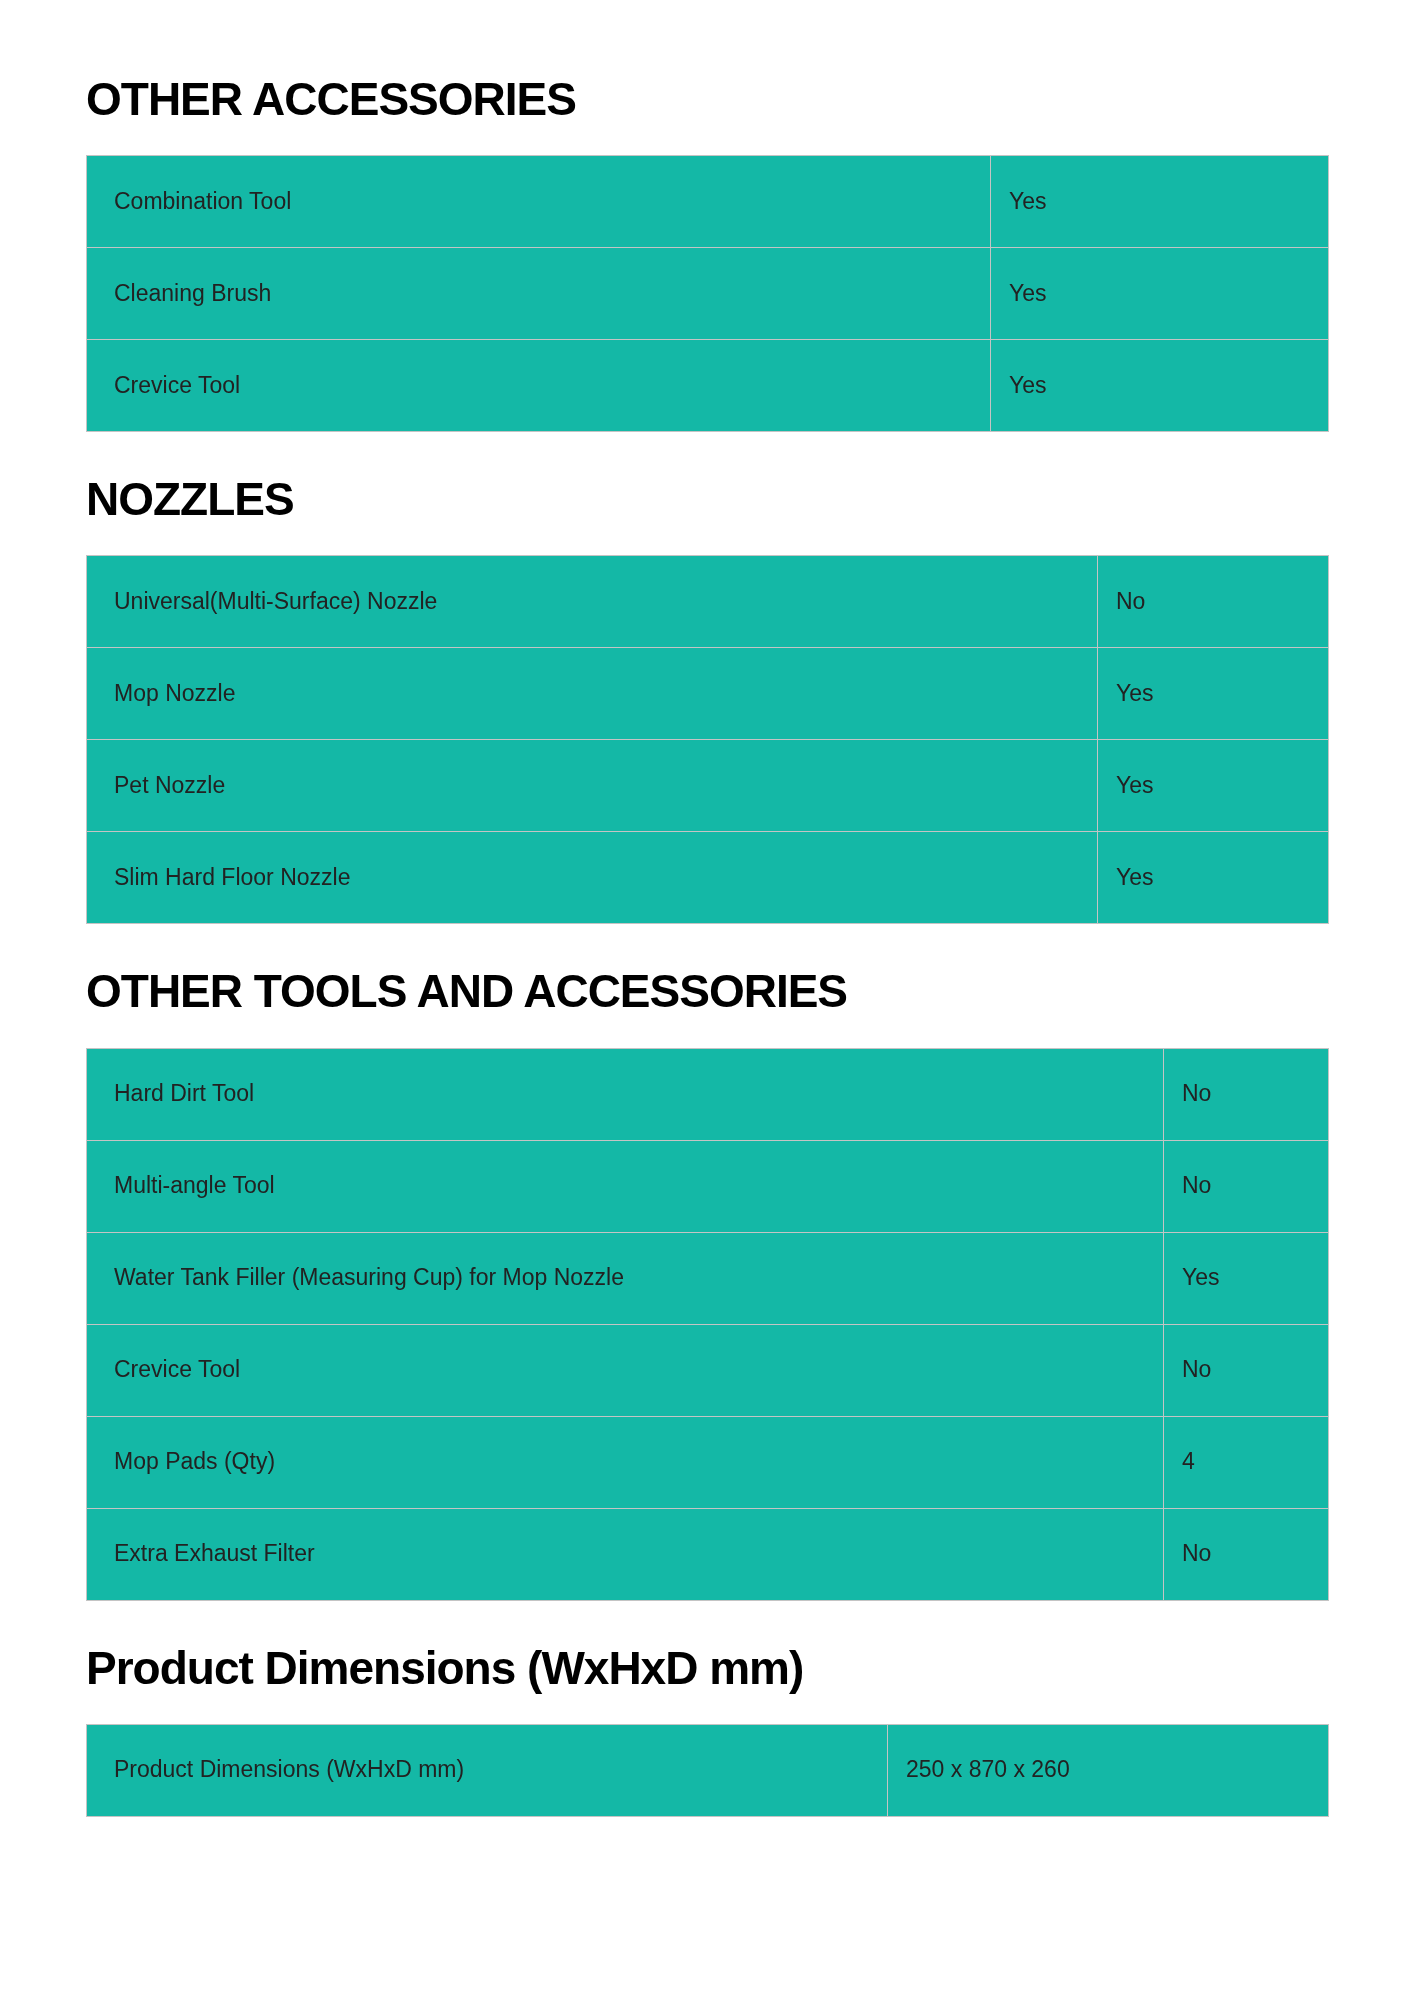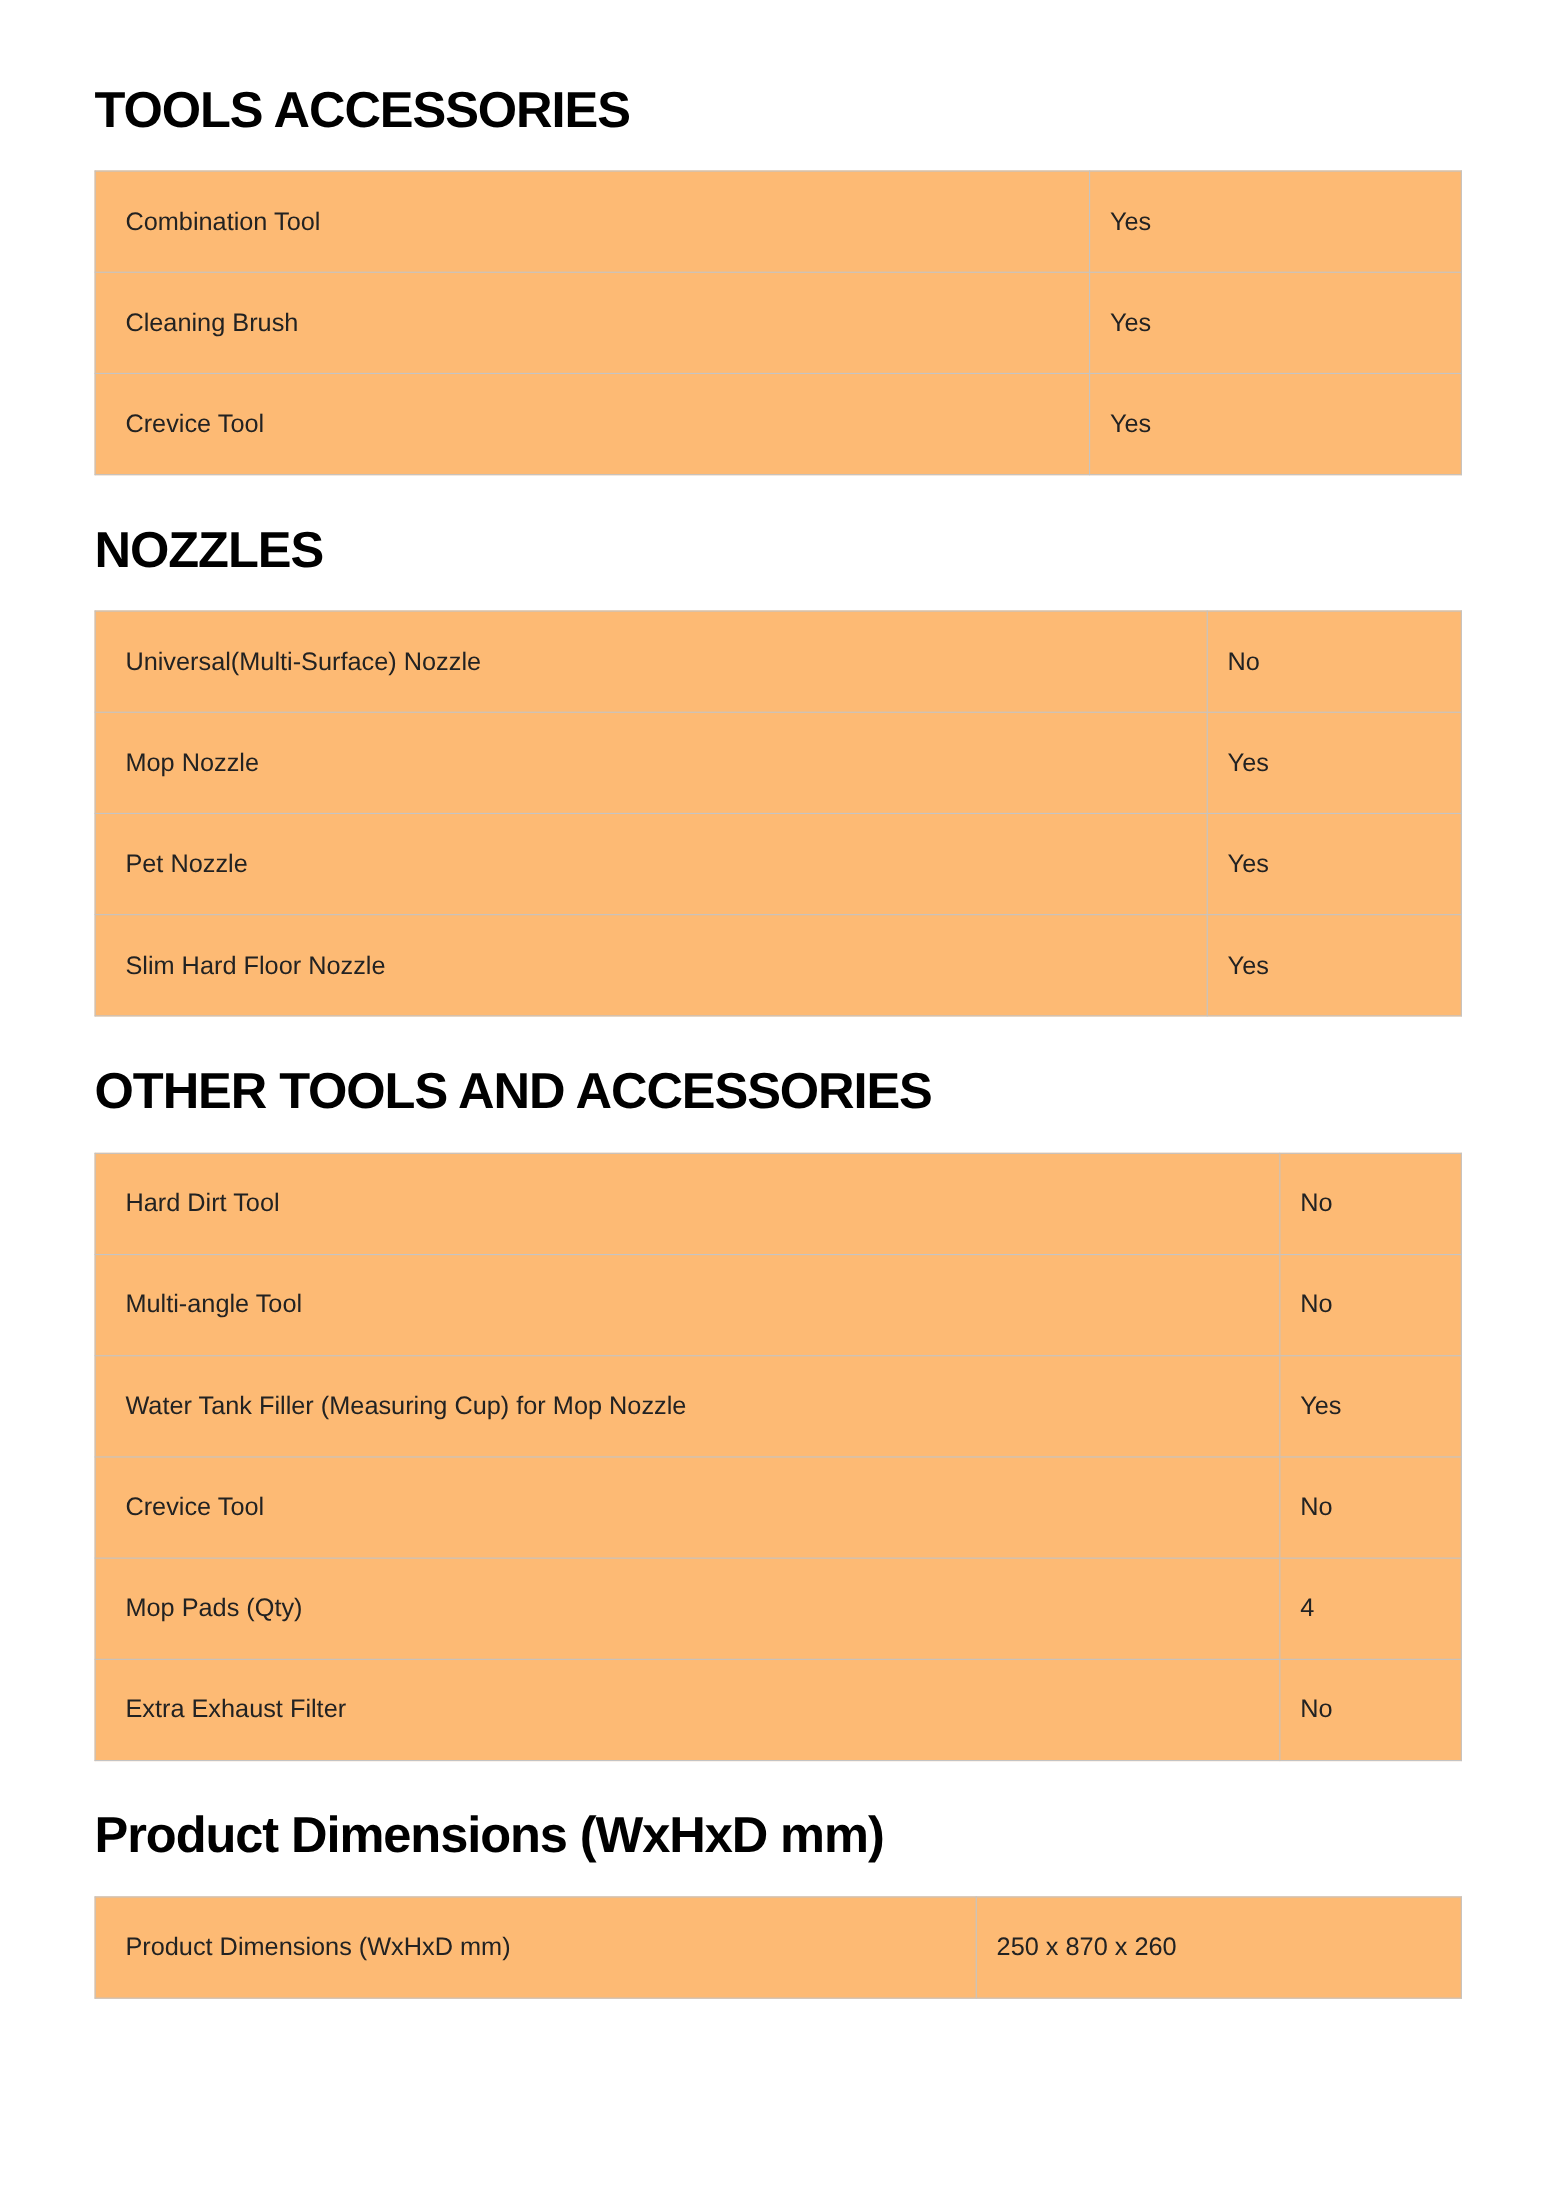--- a/index.html
+++ b/index.html
@@ -24,21 +24,21 @@
     color: #000000;
     margin: 40px 0 28px 0;
   }
   .section:first-child .section-title {
     margin-top: 72px;
   }
   table.spec-table {
     border-collapse: collapse;
     table-layout: fixed;
     width: 1242px;
-    background: #fdba74;
+    background: #14b8a6;
   }
   table.spec-table td {
     border: 1px solid #c4c4c4;
     height: 92px;
     vertical-align: middle;
     font-size: 23px;
     line-height: 1.3;
     color: #222222;
     padding: 6px 20px 6px 27px;
     overflow: hidden;
@@ -51,21 +51,21 @@
   table.t1 col.c-label { width: 1011px; } table.t1 col.c-value { width: 231px; }
   table.t2 col.c-label { width: 1077px; } table.t2 col.c-value { width: 165px; }
   table.t3 col.c-label { width: 801px; }  table.t3 col.c-value { width: 441px; }
 </style>
 </head>
 <body>
 
 <div class="page">
 
   <div class="section">
-    <h2 class="section-title">TOOLS ACCESSORIES</h2>
+    <h2 class="section-title">OTHER ACCESSORIES</h2>
     <table class="spec-table t0">
       <colgroup>
           <col class="c-label">
           <col class="c-value">
         </colgroup>
       <tbody>
         <tr>
           <td class="label">Combination Tool</td>
           <td class="value">Yes</td>
         </tr>

